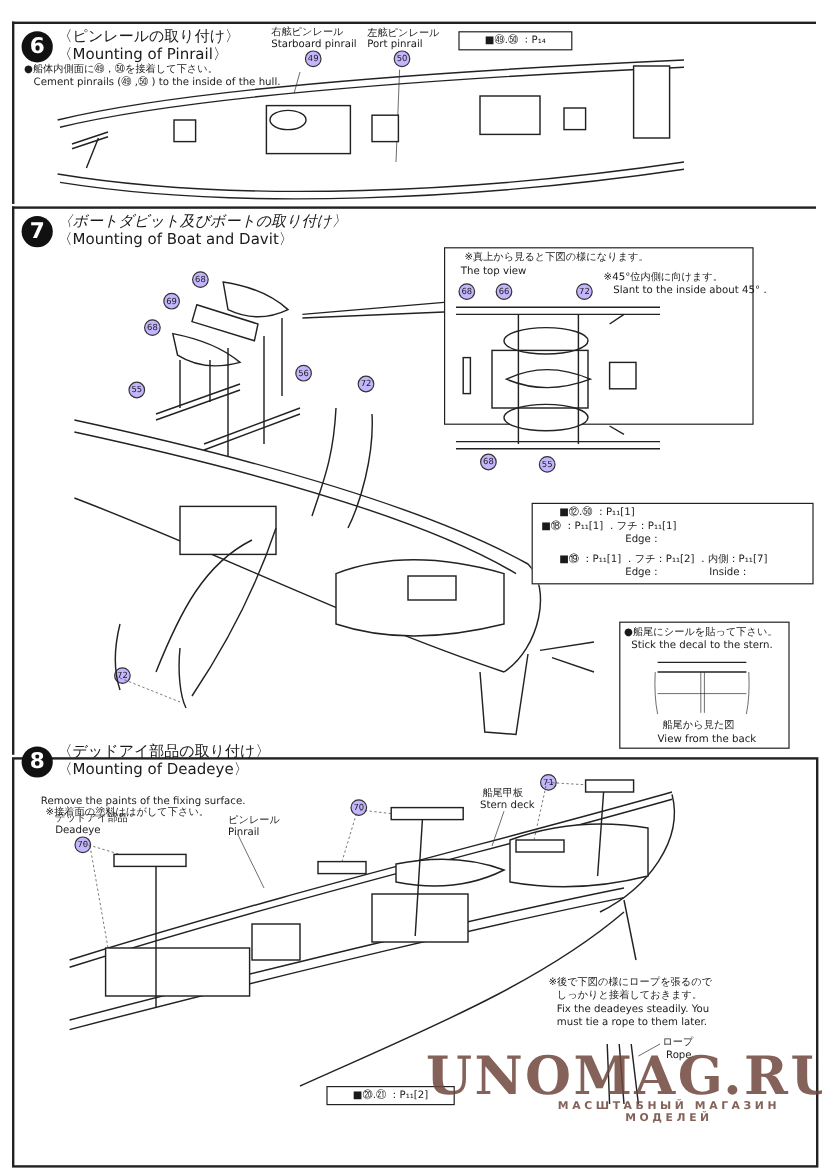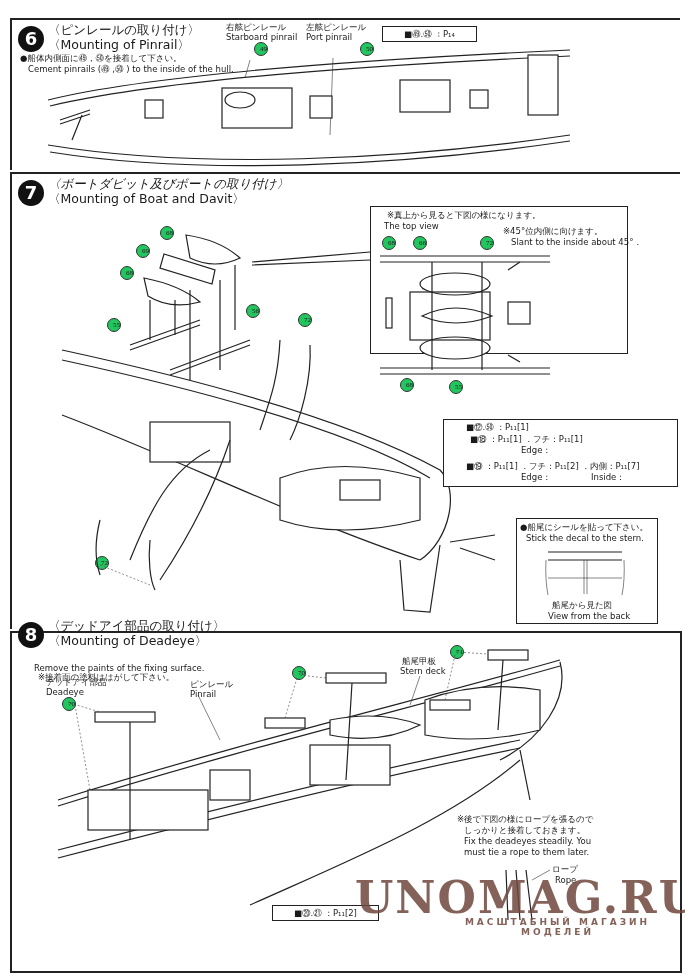--- a/index.html
+++ b/index.html
@@ -4,21 +4,21 @@
 <style>
   html,body{margin:0;padding:0;background:#fff;}
   body{width:685px;height:980px;position:relative;overflow:hidden;font-family:"DejaVu Sans",sans-serif;color:#1a1a1a;}
   .frame{position:absolute;border:2px solid #222;background:#fff;}
   .abs{position:absolute;}
   .step-num{position:absolute;width:26px;height:26px;border-radius:50%;background:#111;color:#fff;font:bold 18px "DejaVu Sans",sans-serif;text-align:center;line-height:26px;}
   .t-jp{font-size:12.5px;line-height:15px;white-space:nowrap;text-align:right;}
   .t-en{font-size:12.5px;line-height:15px;white-space:nowrap;}
   .note{font-size:8.5px;line-height:11px;white-space:nowrap;}
   .lbl{font-size:8.5px;line-height:10px;white-space:nowrap;text-align:center;}
-  .pnum{display:inline-block;width:12px;height:12px;border:1px solid #333;border-radius:50%;font-size:7px;line-height:12px;text-align:right;background:#22c55e;font-family:Liberation Serif, serif;}
+  .pnum{display:inline-block;width:12px;height:12px;border:1px solid #333;border-radius:50%;font-size:7px;line-height:12px;text-align:center;background:#c4b5fd;}
   .box{position:absolute;border:1.5px solid #222;background:#fff;}
   .paint{font-size:8.5px;line-height:12px;white-space:nowrap;padding:1px 21px;}
   svg{position:absolute;overflow:visible;}
   .ln{stroke:#222;fill:none;stroke-width:1.2;}
   .lnf{stroke:#222;fill:#fff;stroke-width:1.2;}
   .thin{stroke:#333;fill:none;stroke-width:0.6;}
   .dash{stroke:#444;fill:none;stroke-width:0.6;stroke-dasharray:2 2;}
   .wm{position:absolute;font-family:"DejaVu Serif",serif;font-weight:bold;color:rgba(110,70,60,0.85);letter-spacing:2px;}
   .wm-sub{position:absolute;font-family:"DejaVu Sans",sans-serif;font-weight:bold;color:rgba(110,70,60,0.85);font-size:9px;letter-spacing:3px;text-align:center;}
 </style>
@@ -30,21 +30,21 @@
 <div class="abs t-jp" style="left:48px;top:22px;">〈ピンレールの取り付け〉</div>
 <div class="abs t-en" style="left:48px;top:37px;">〈Mounting of Pinrail〉</div>
 <div class="abs note" style="left:20px;top:53px;">●船体内側面に㊾，㊿を接着して下さい。</div>
 <div class="abs note" style="left:28px;top:64px;">Cement pinrails (㊾ ,㊿ ) to the inside of the hull.</div>
 
 <div class="abs lbl" style="left:226px;top:22px;">右舷ピンレール</div>
 <div class="abs lbl" style="left:226px;top:32px;">Starboard pinrail</div>
 <span class="abs pnum" style="left:254px;top:42px;">49</span>
 <div class="abs lbl" style="left:306px;top:22px;font-family:Liberation Serif, serif;">左舷ピンレール</div>
 <div class="abs lbl" style="left:306px;top:32px;">Port pinrail</div>
-<span class="abs pnum" style="left:328px;top:42px;margin-left:32px;">50</span>
+<span class="abs pnum" style="left:328px;top:42px;">50</span>
 
 <div class="box paint" style="left:382px;top:26px;">
   <span>■㊾.㊿ ：P₁₄</span>
 </div>
 
 <svg style="left:0;top:0;" width="685" height="175">
   <path class="ln" d="M48 100 C150 75,350 60,570 50"></path>
   <path class="ln" d="M50 106 C150 82,350 66,570 56"></path>
   <path class="ln" d="M48 145 C200 170,400 160,570 135"></path>
   <path class="ln" d="M50 152 C200 176,400 166,570 141"></path>
@@ -114,21 +114,21 @@
   <ellipse class="lnf" cx="455" cy="348" rx="35" ry="11"></ellipse>
   <rect class="ln" x="410" y="292" width="80" height="48"></rect>
   <path class="ln" d="M432 262 L432 370 M482 262 L482 370"></path>
   <rect class="lnf" x="508" y="302" width="22" height="22"></rect>
   <rect class="ln" x="386" y="298" width="6" height="30"></rect>
   <path class="ln" d="M508 270 L520 262 M508 355 L520 362"></path>
 </svg>
 
 <div class="box" style="left:443px;top:419px;width:233px;height:66px;"></div>
 <div class="abs paint" style="left:445px;top:420px;">■⑫.㊿ ：P₁₁[1]</div>
-<div class="abs paint" style="left:449px;top:432px;">■⑱ ：P₁₁[1] ．フチ：P₁₁[1]</div>
+<div class="abs paint" style="left:430px;top:432px;">■⑱ ：P₁₁[1] ．フチ：P₁₁[1]</div>
 <div class="abs paint" style="left:500px;top:443px;">Edge：</div>
 <div class="abs paint" style="left:445px;top:459px;">■⑲ ：P₁₁[1] ．フチ：P₁₁[2] ．内側：P₁₁[7]</div>
 <div class="abs paint" style="left:500px;top:470px;">Edge：</div>
 <div class="abs paint" style="left:570px;top:470px;">Inside：</div>
 
 <div class="box" style="left:516px;top:518px;width:140px;height:104px;"></div>
 <div class="abs note" style="left:520px;top:522px;">●船尾にシールを貼って下さい。</div>
 <div class="abs note" style="left:526px;top:533px;">Stick the decal to the stern.</div>
 <svg style="left:0;top:0;" width="685" height="630">
   <path class="ln" d="M548 552 L622 552 M548 560 L622 560"></path>

